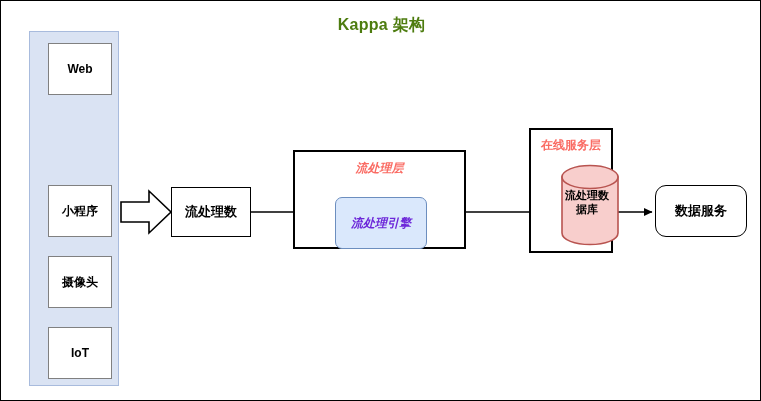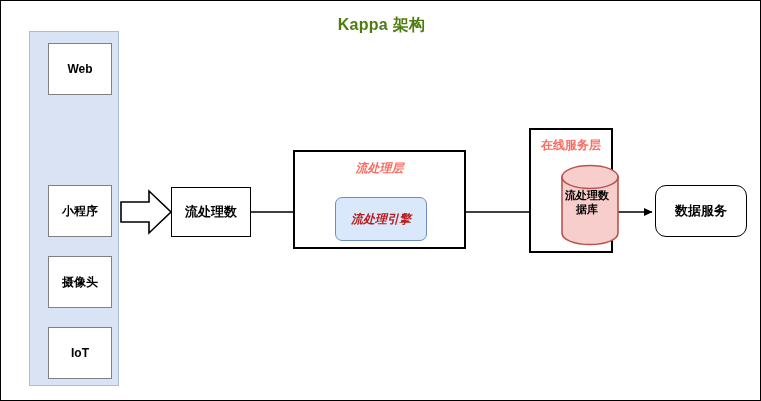--- a/index.html
+++ b/index.html
@@ -100,31 +100,31 @@
   }
   #stream-layer .layer-title { top: 8px; }
   #online-layer .layer-title { top: 7px; }
 
   
   #engine-box {
     position: absolute;
     left: 40px;
     top: 45px;
     width: 92px;
-    height: 44px;
+    height: 52px;
     background: #dae8fc;
     border: 1px solid #6c8ebf;
     border-radius: 7px;
     box-sizing: border-box;
     display: flex;
     align-items: center;
     justify-content: center;
     font-size: 12px;
     font-weight: bold;
-    color: #b91c1c;
+    color: #6d28d9;
   }
 
   
   #db-cylinder {
     position: absolute;
     left: 30px;
     top: 34px;
     width: 52px;
     height: 82px;
   }

